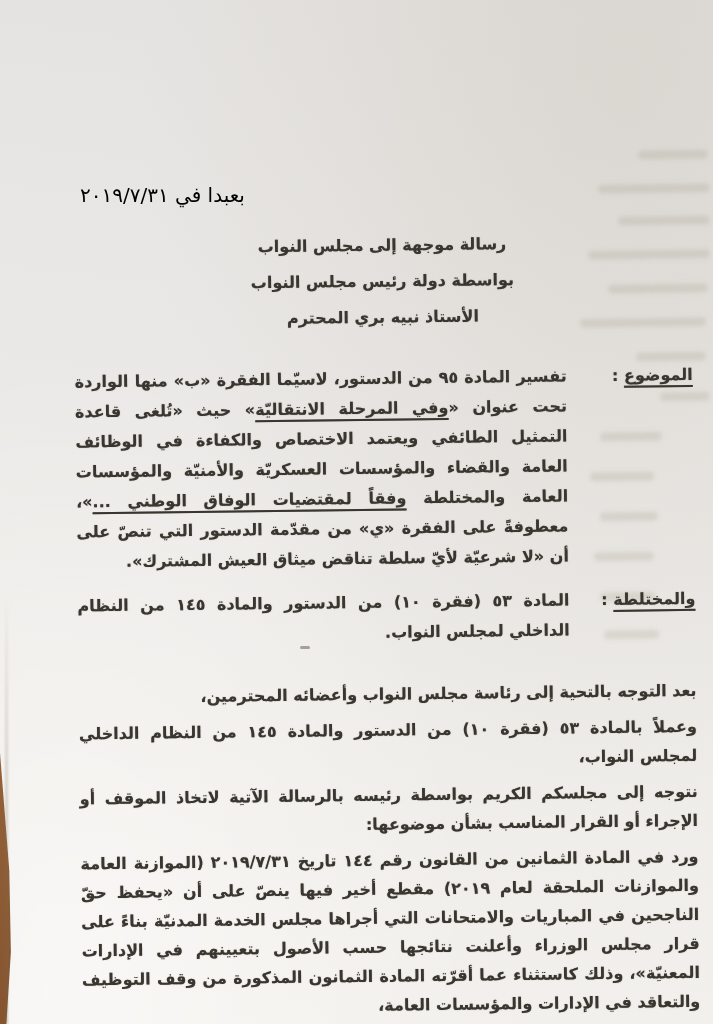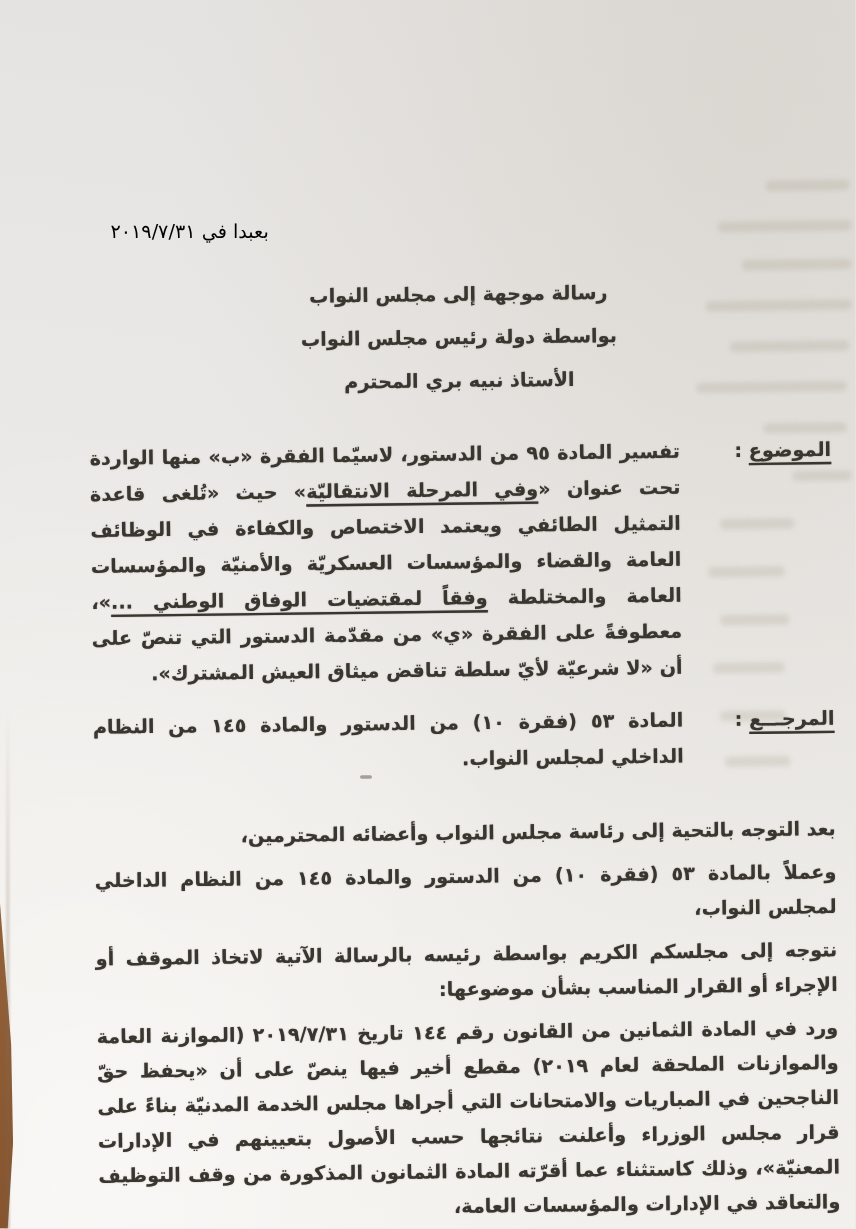--- a/index.html
+++ b/index.html
@@ -35,22 +35,22 @@
   }
   .letter{
     position:absolute;inset:0;
     padding:228px 20px 0 75px;box-sizing:border-box;
     direction:rtl;
     transform:rotate(-0.7deg);transform-origin:50% 40%;
     color:#39352f;font-weight:bold;font-size:16px;
     text-shadow:0 0 1px rgba(58,54,47,0.55);
   }
   .dateline{
-    position:absolute;left:92px;top:183px;
-    direction:rtl;white-space:nowrap;font-size:16px;
+    position:absolute;left:80px;top:183px;
+    direction:rtl;white-space:nowrap;font-size:20px;
   }
   .recipient{text-align:center;line-height:36px;}
   .block{padding-right:126px;text-indent:-126px;line-height:30px;text-align:justify;}
   .block-label{display:inline-block;width:126px;text-indent:0;white-space:nowrap;}
   .u{text-decoration:underline;text-underline-offset:5px;text-decoration-thickness:1.5px;}
   .subject{margin-top:28px;}
   .reference{margin-top:14px;}
   .body-text{margin-top:32px;line-height:29px;}
   .body-text p{margin:0 0 7px 0;text-align:justify;}
   .speck{
@@ -90,21 +90,21 @@
     <div>رسالة موجهة إلى مجلس النواب</div>
     <div>بواسطة دولة رئيس مجلس النواب</div>
     <div>الأستاذ نبيه بري المحترم</div>
   </div>
 
   <div class="block subject">
     <span class="block-label"><span class="u">الموضوع</span> <span>:</span></span><span>تفسير المادة ٩٥ من الدستور، لاسيّما الفقرة «ب» منها الواردة تحت عنوان «</span><span class="u">وفي المرحلة الانتقاليّة</span><span>» حيث «تُلغى قاعدة التمثيل الطائفي ويعتمد الاختصاص والكفاءة في الوظائف العامة والقضاء والمؤسسات العسكريّة والأمنيّة والمؤسسات العامة والمختلطة </span><span class="u">وفقاً لمقتضيات الوفاق الوطني ...</span><span>»، معطوفةً على الفقرة «ي» من مقدّمة الدستور التي تنصّ على أن «لا شرعيّة لأيّ سلطة تناقض ميثاق العيش المشترك».</span>
   </div>
 
   <div class="block reference">
-    <span class="block-label"><span class="u">المرجـــع</span> <span>:</span></span><span>المادة ٥٣ (فقرة ١٠) من الدستور والمادة ١٤٥ من النظام الداخلي لمجلس النواب.</span>
+    <span class="block-label"><span class="u">والمختلطة</span> <span>:</span></span><span>المادة ٥٣ (فقرة ١٠) من الدستور والمادة ١٤٥ من النظام الداخلي لمجلس النواب.</span>
   </div>
 
   <div class="body-text">
     <p>بعد التوجه بالتحية إلى رئاسة مجلس النواب وأعضائه المحترمين،</p>
     <p>وعملاً بالمادة ٥٣ (فقرة ١٠) من الدستور والمادة ١٤٥ من النظام الداخلي لمجلس النواب،</p>
     <p>نتوجه إلى مجلسكم الكريم بواسطة رئيسه بالرسالة الآتية لاتخاذ الموقف أو الإجراء أو القرار المناسب بشأن موضوعها:</p>
     <p>ورد في المادة الثمانين من القانون رقم ١٤٤ تاريخ ٢٠١٩/٧/٣١ (الموازنة العامة والموازنات الملحقة لعام ٢٠١٩) مقطع أخير فيها ينصّ على أن «يحفظ حقّ الناجحين في المباريات والامتحانات التي أجراها مجلس الخدمة المدنيّة بناءً على قرار مجلس الوزراء وأعلنت نتائجها حسب الأصول بتعيينهم في الإدارات المعنيّة»، وذلك كاستثناء عما أقرّته المادة الثمانون المذكورة من وقف التوظيف والتعاقد في الإدارات والمؤسسات العامة،</p>
   </div>
 
 </div>

